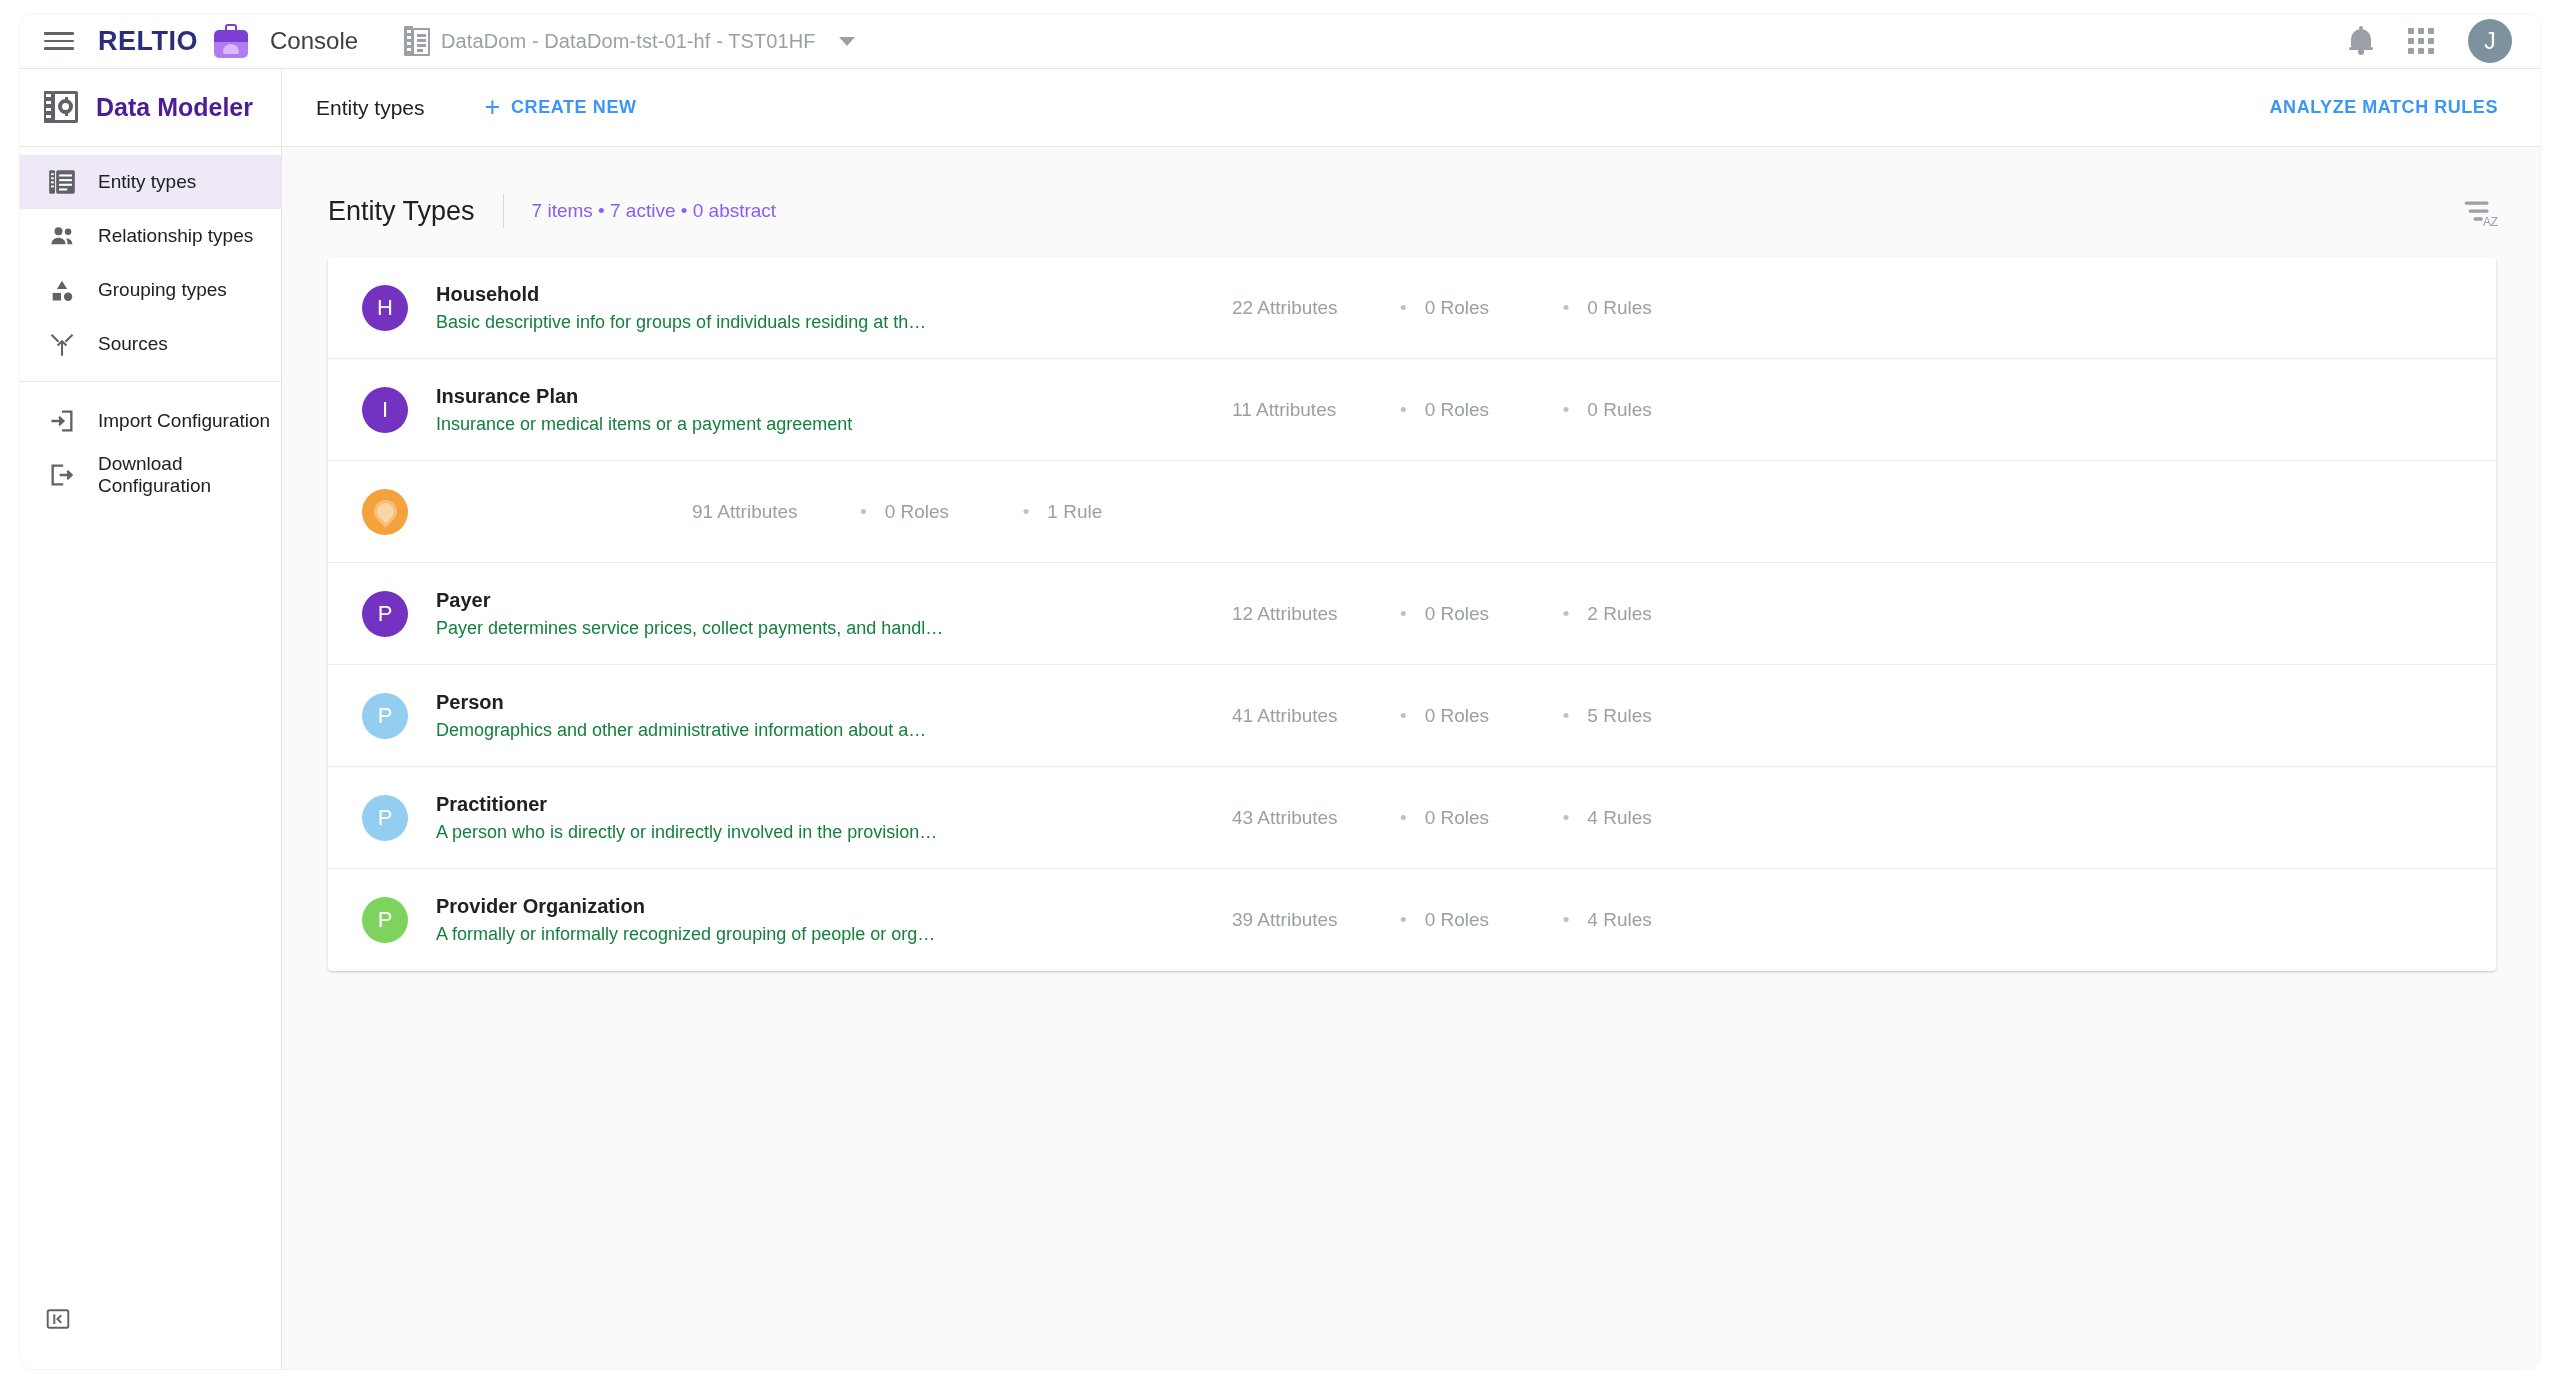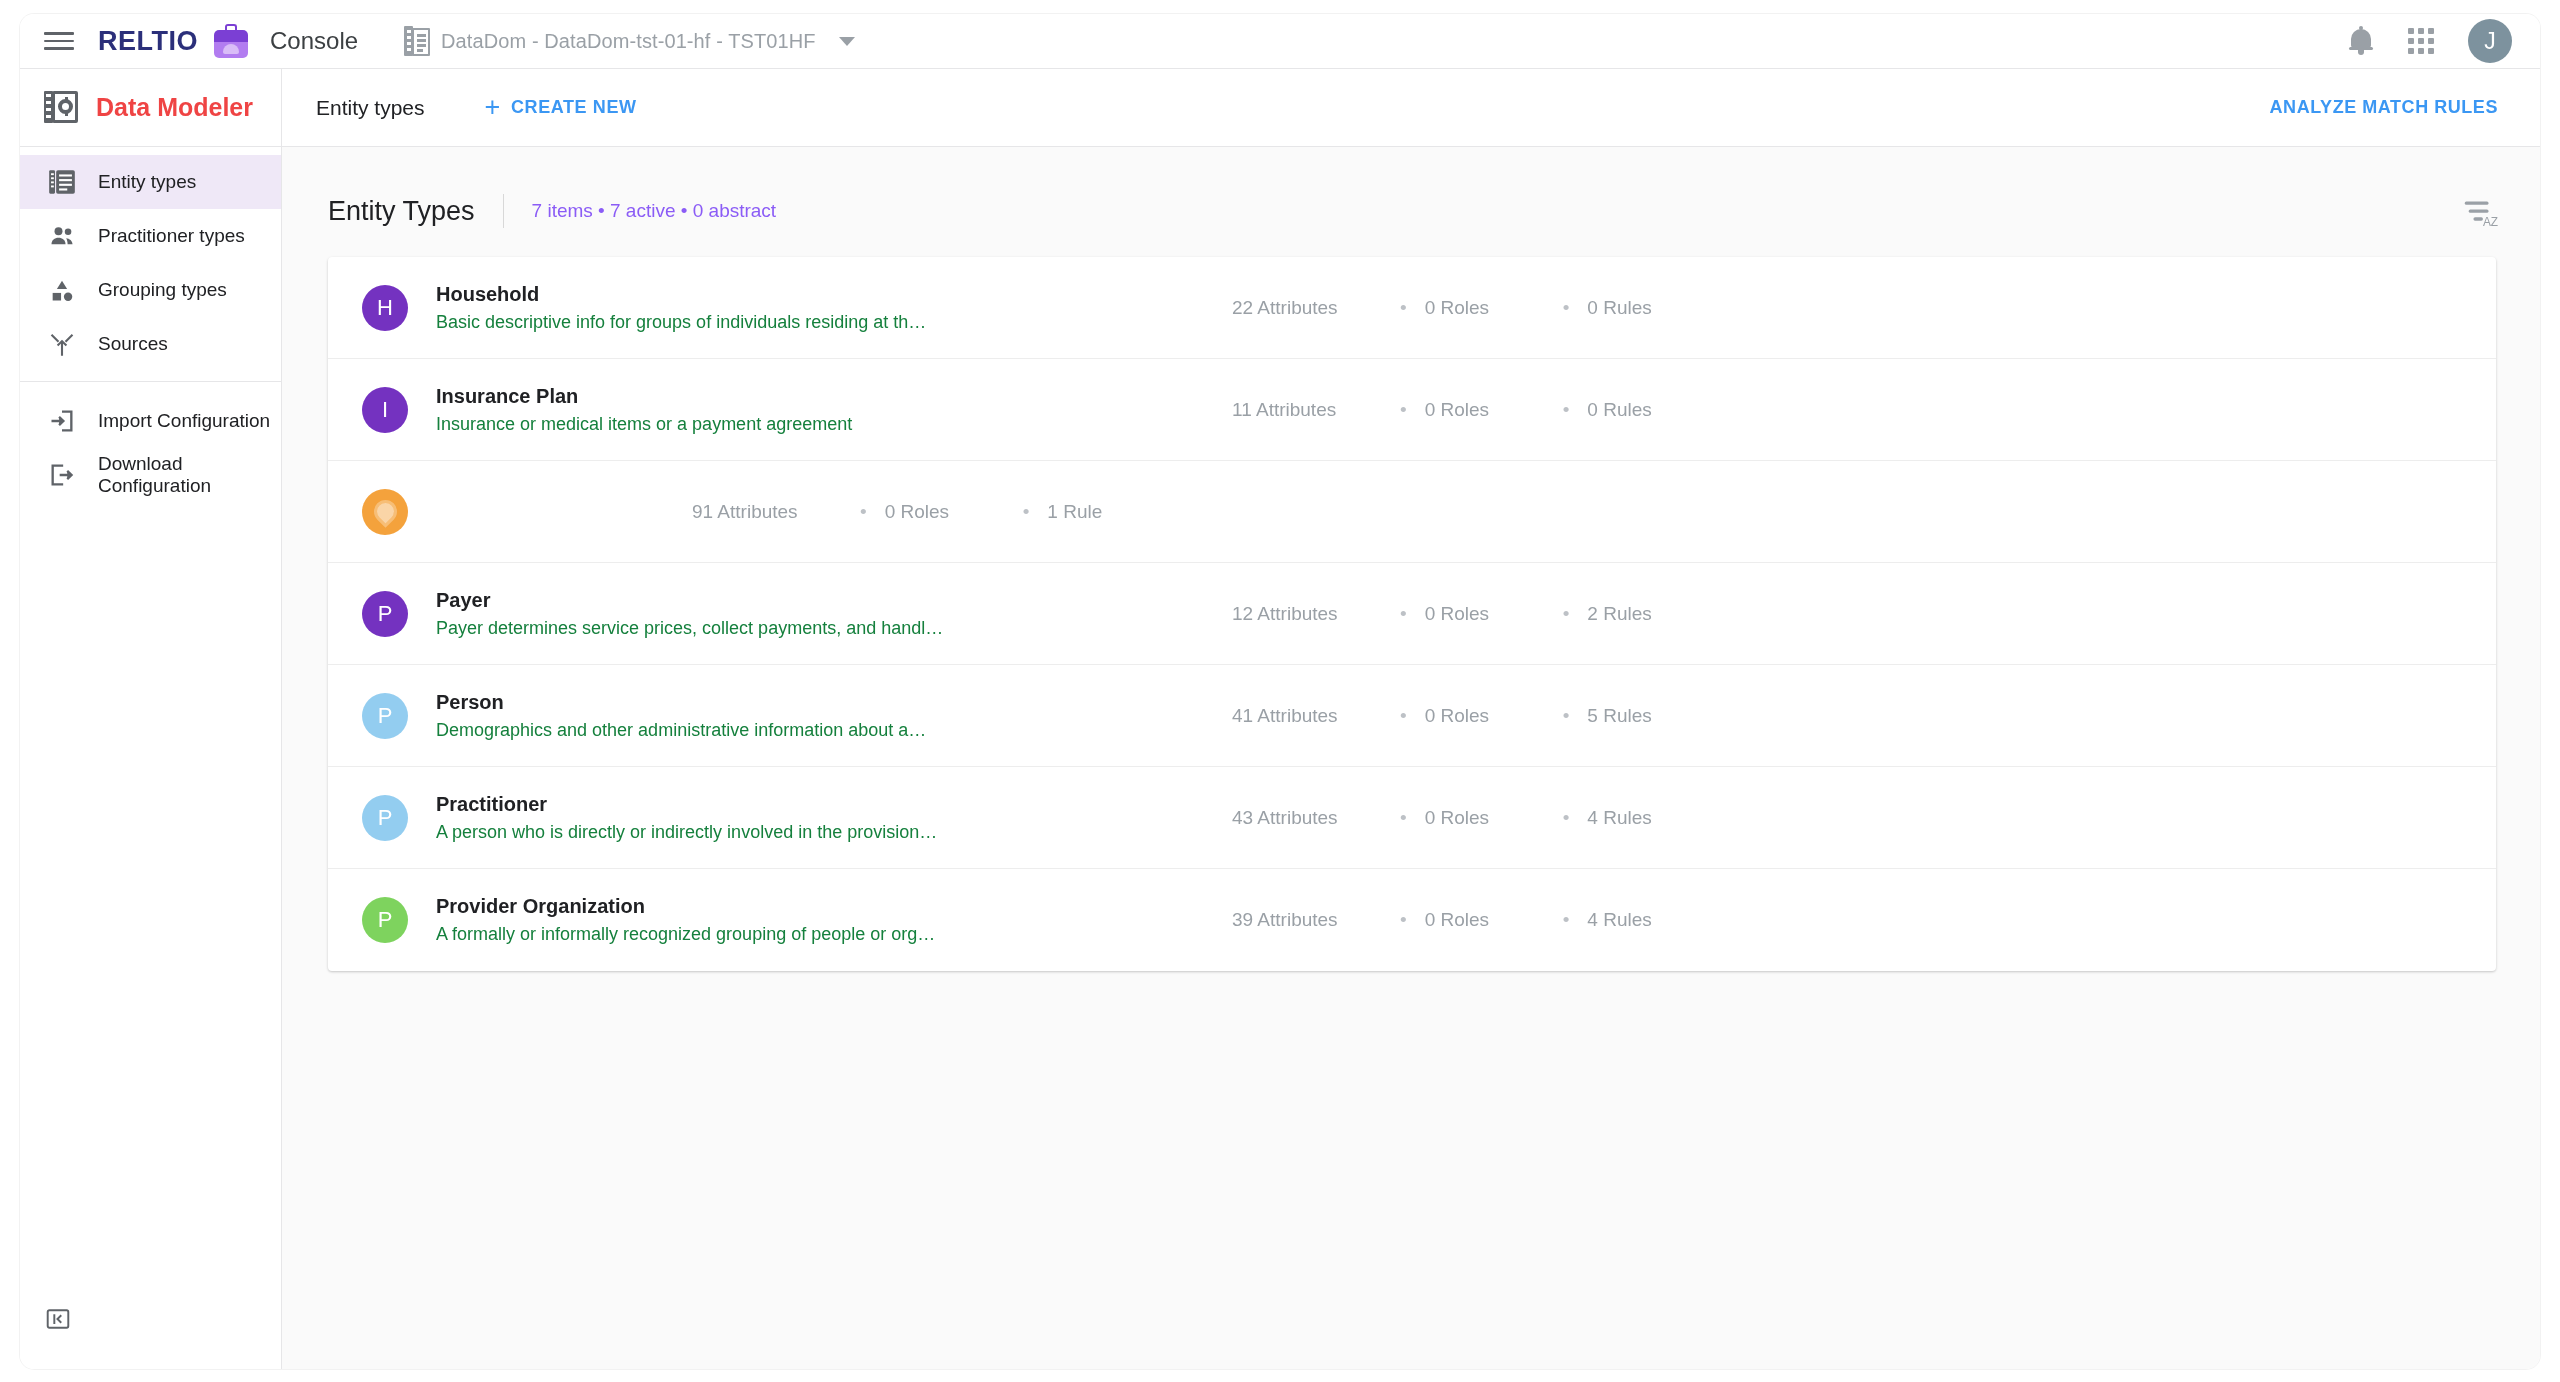--- a/index.html
+++ b/index.html
@@ -142,21 +142,21 @@
     padding-left: 24px;
     border-bottom: 1px solid #e6e6e8;
   }
   .dm-icon { width: 34px; height: 34px; position: relative; flex:none;}
   .dm-icon .left { position:absolute;left:0;top:0;width:9px;height:32px;background:#5f6368;border-radius:1px;}
   .dm-icon .left i { position:absolute;left:2.2px;width:4.5px;height:3px;background:#fff;}
   .dm-icon .sq { position:absolute;left:8px;top:0;width:26px;height:32px;border:3px solid #5f6368;border-radius:2px;background:#fff;}
   .dm-icon .gear { position:absolute;left:14px;top:8px;width:15px;height:15px;border:4px solid #5f6368;border-radius:50%;}
   .dm-icon .gear::before{content:"";position:absolute;left:3px;top:-6px;width:3px;height:5px;background:#5f6368;}
   .dm-icon .gear::after{content:"";position:absolute;left:3px;top:8px;width:3px;height:5px;background:#5f6368;}
-  .sidebar-title-text { font-size: 25px; font-weight: bold; color: #ef4444; }
+  .sidebar-title-text { font-size: 25px; font-weight: bold; color: #4c1d95; }
 
   .nav-list { padding-top: 8px; }
   .nav-item {
     height: 54px;
     display: flex; align-items: center; gap: 22px;
     padding-left: 28px;
     cursor: pointer;
     font-size: 19px;
     color: #202124;
   }
@@ -363,21 +363,21 @@
 
       <div class="nav-item">
         <span class="nav-icon">
           <svg width="28" height="28" viewBox="0 0 24 24" fill="#5f6368">
             <circle cx="9" cy="8" r="3.4"></circle>
             <circle cx="17.2" cy="8.4" r="2.8"></circle>
             <path d="M3 19c0-3.3 2.7-5.4 6-5.4s6 2.1 6 5.4z"></path>
             <path d="M15.6 13.9c2.8.3 5.4 2.2 5.4 5.1h-4.2c0-2-.5-3.7-1.2-5.1z"></path>
           </svg>
         </span>
-        <span class="nav-label">Practitioner types</span>
+        <span class="nav-label">Relationship types</span>
       </div>
 
       <div class="nav-item">
         <span class="nav-icon">
           <svg width="28" height="28" viewBox="0 0 24 24" fill="#5f6368">
             <path d="M12 4l4.4 7.2H7.6z"></path>
             <rect x="4" y="14.5" width="7.2" height="6.5"></rect>
             <circle cx="17.2" cy="17.8" r="3.6"></circle>
           </svg>
         </span>

